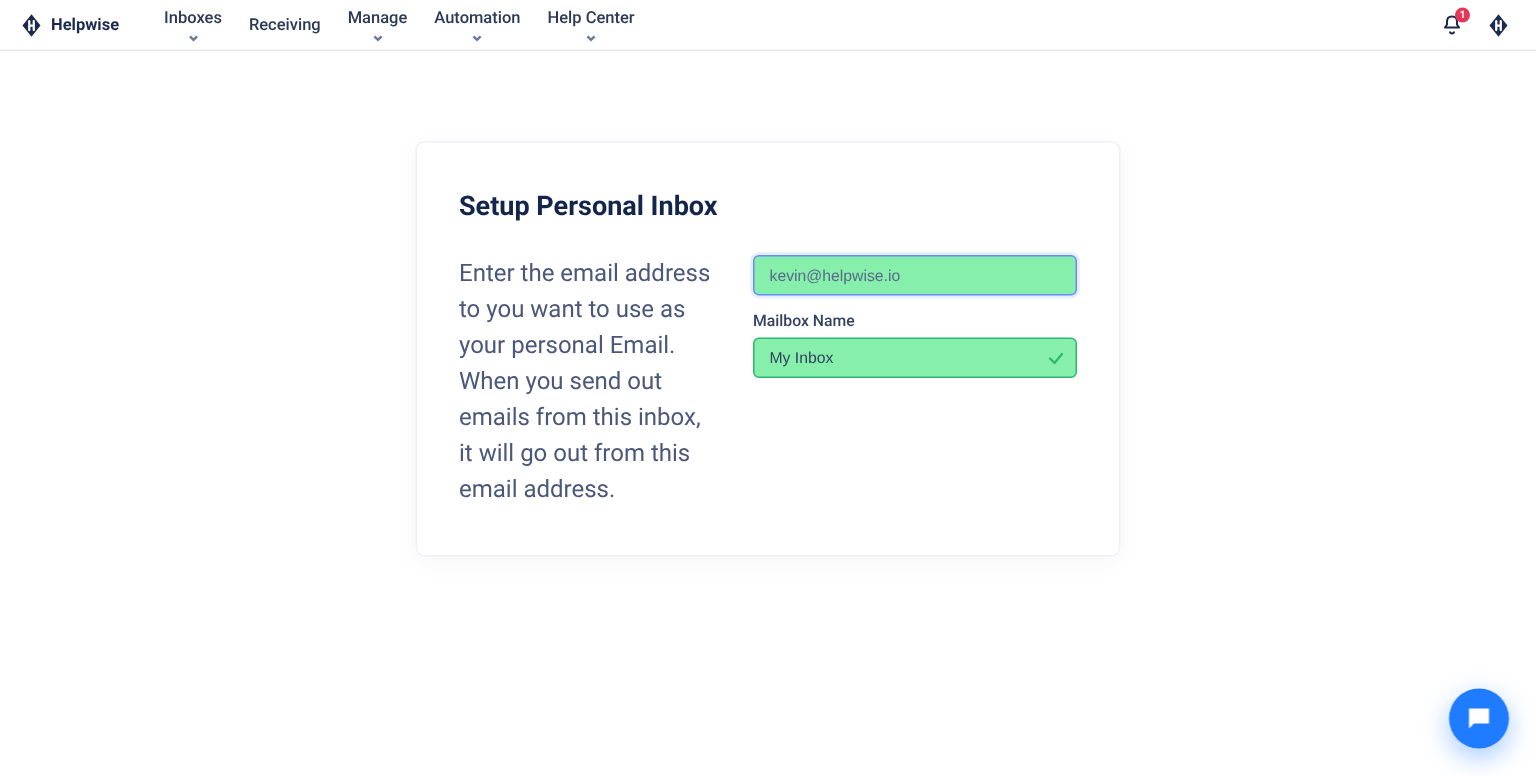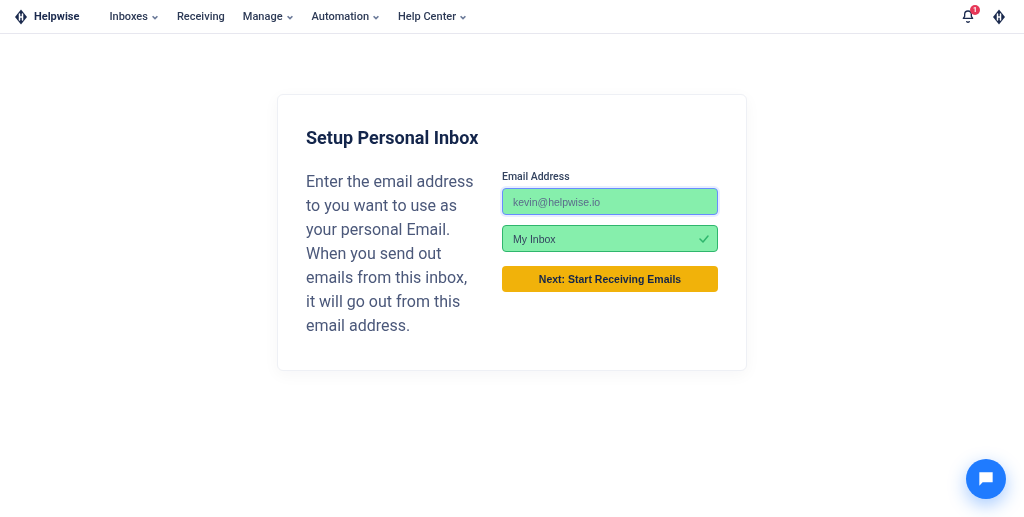--- a/index.html
+++ b/index.html
@@ -21,21 +21,21 @@
     margin-right: 30px;
   }
   .logo svg { width: 18px; height: 18px; }
   .logo-text {
     font-weight: 700;
     font-size: 11px;
     color: #1b2a4e;
     margin-left: 4px;
   }
   .nav-items { display: flex; gap: 18px; align-items: center; }
-  .nav-item { display: flex; align-items: center; gap: 3px; cursor: pointer; color: #2d3a56; font-weight: 500; }
+  .nav-item { display: flex; align-items: center; gap: 3px; cursor: pointer; color: #2d3a56; font-weight: 500; flex-direction: column; }
   .chev { width: 8px; height: 8px; }
   .chev path { stroke: #6b7a99; stroke-width: 2; fill: none; }
 
   .nav-right { margin-left: auto; display: flex; align-items: center; gap: 14px; }
   .bell { position: relative; width: 16px; height: 16px; cursor: pointer; }
   .bell svg { width: 16px; height: 16px; }
   .bell-badge {
     position: absolute; top: -4px; right: -4px;
     width: 10px; height: 10px; border-radius: 50%;
     background: #e63757; color: #fff; font-size: 7px;
@@ -180,30 +180,29 @@
     </div>
   </div>
 </div>
 
 <div class="stage">
   <div class="card">
     <div class="card-title">Setup Personal Inbox</div>
     <div class="card-body">
       <div class="card-left">Enter the email address to you want to use as your personal Email. When you send out emails from this inbox, it will go out from this email address.</div>
       <div class="card-right">
-        <div class="label">Email Address</div>
         <input class="field email" type="text" value="kevin@helpwise.io" style="">
         <div class="space"></div>
+        <div class="label">Mailbox Name</div>
         <div class="field-wrap">
           <input class="field name" type="text" value="My Inbox" style="">
           <svg class="check-ico" viewBox="0 0 24 24">
             <path d="M4 12 L10 18 L20 6" fill="none" stroke="currentColor" stroke-width="3" stroke-linecap="round" stroke-linejoin="round"></path>
           </svg>
         </div>
-        <button class="btn-next">Next: Start Receiving Emails</button>
       </div>
     </div>
   </div>
 </div>
 
 <div class="chat-fab">
   <svg viewBox="0 0 24 24">
     <path d="M4 4h16v12H8l-4 4V4z"></path>
   </svg>
 </div>

